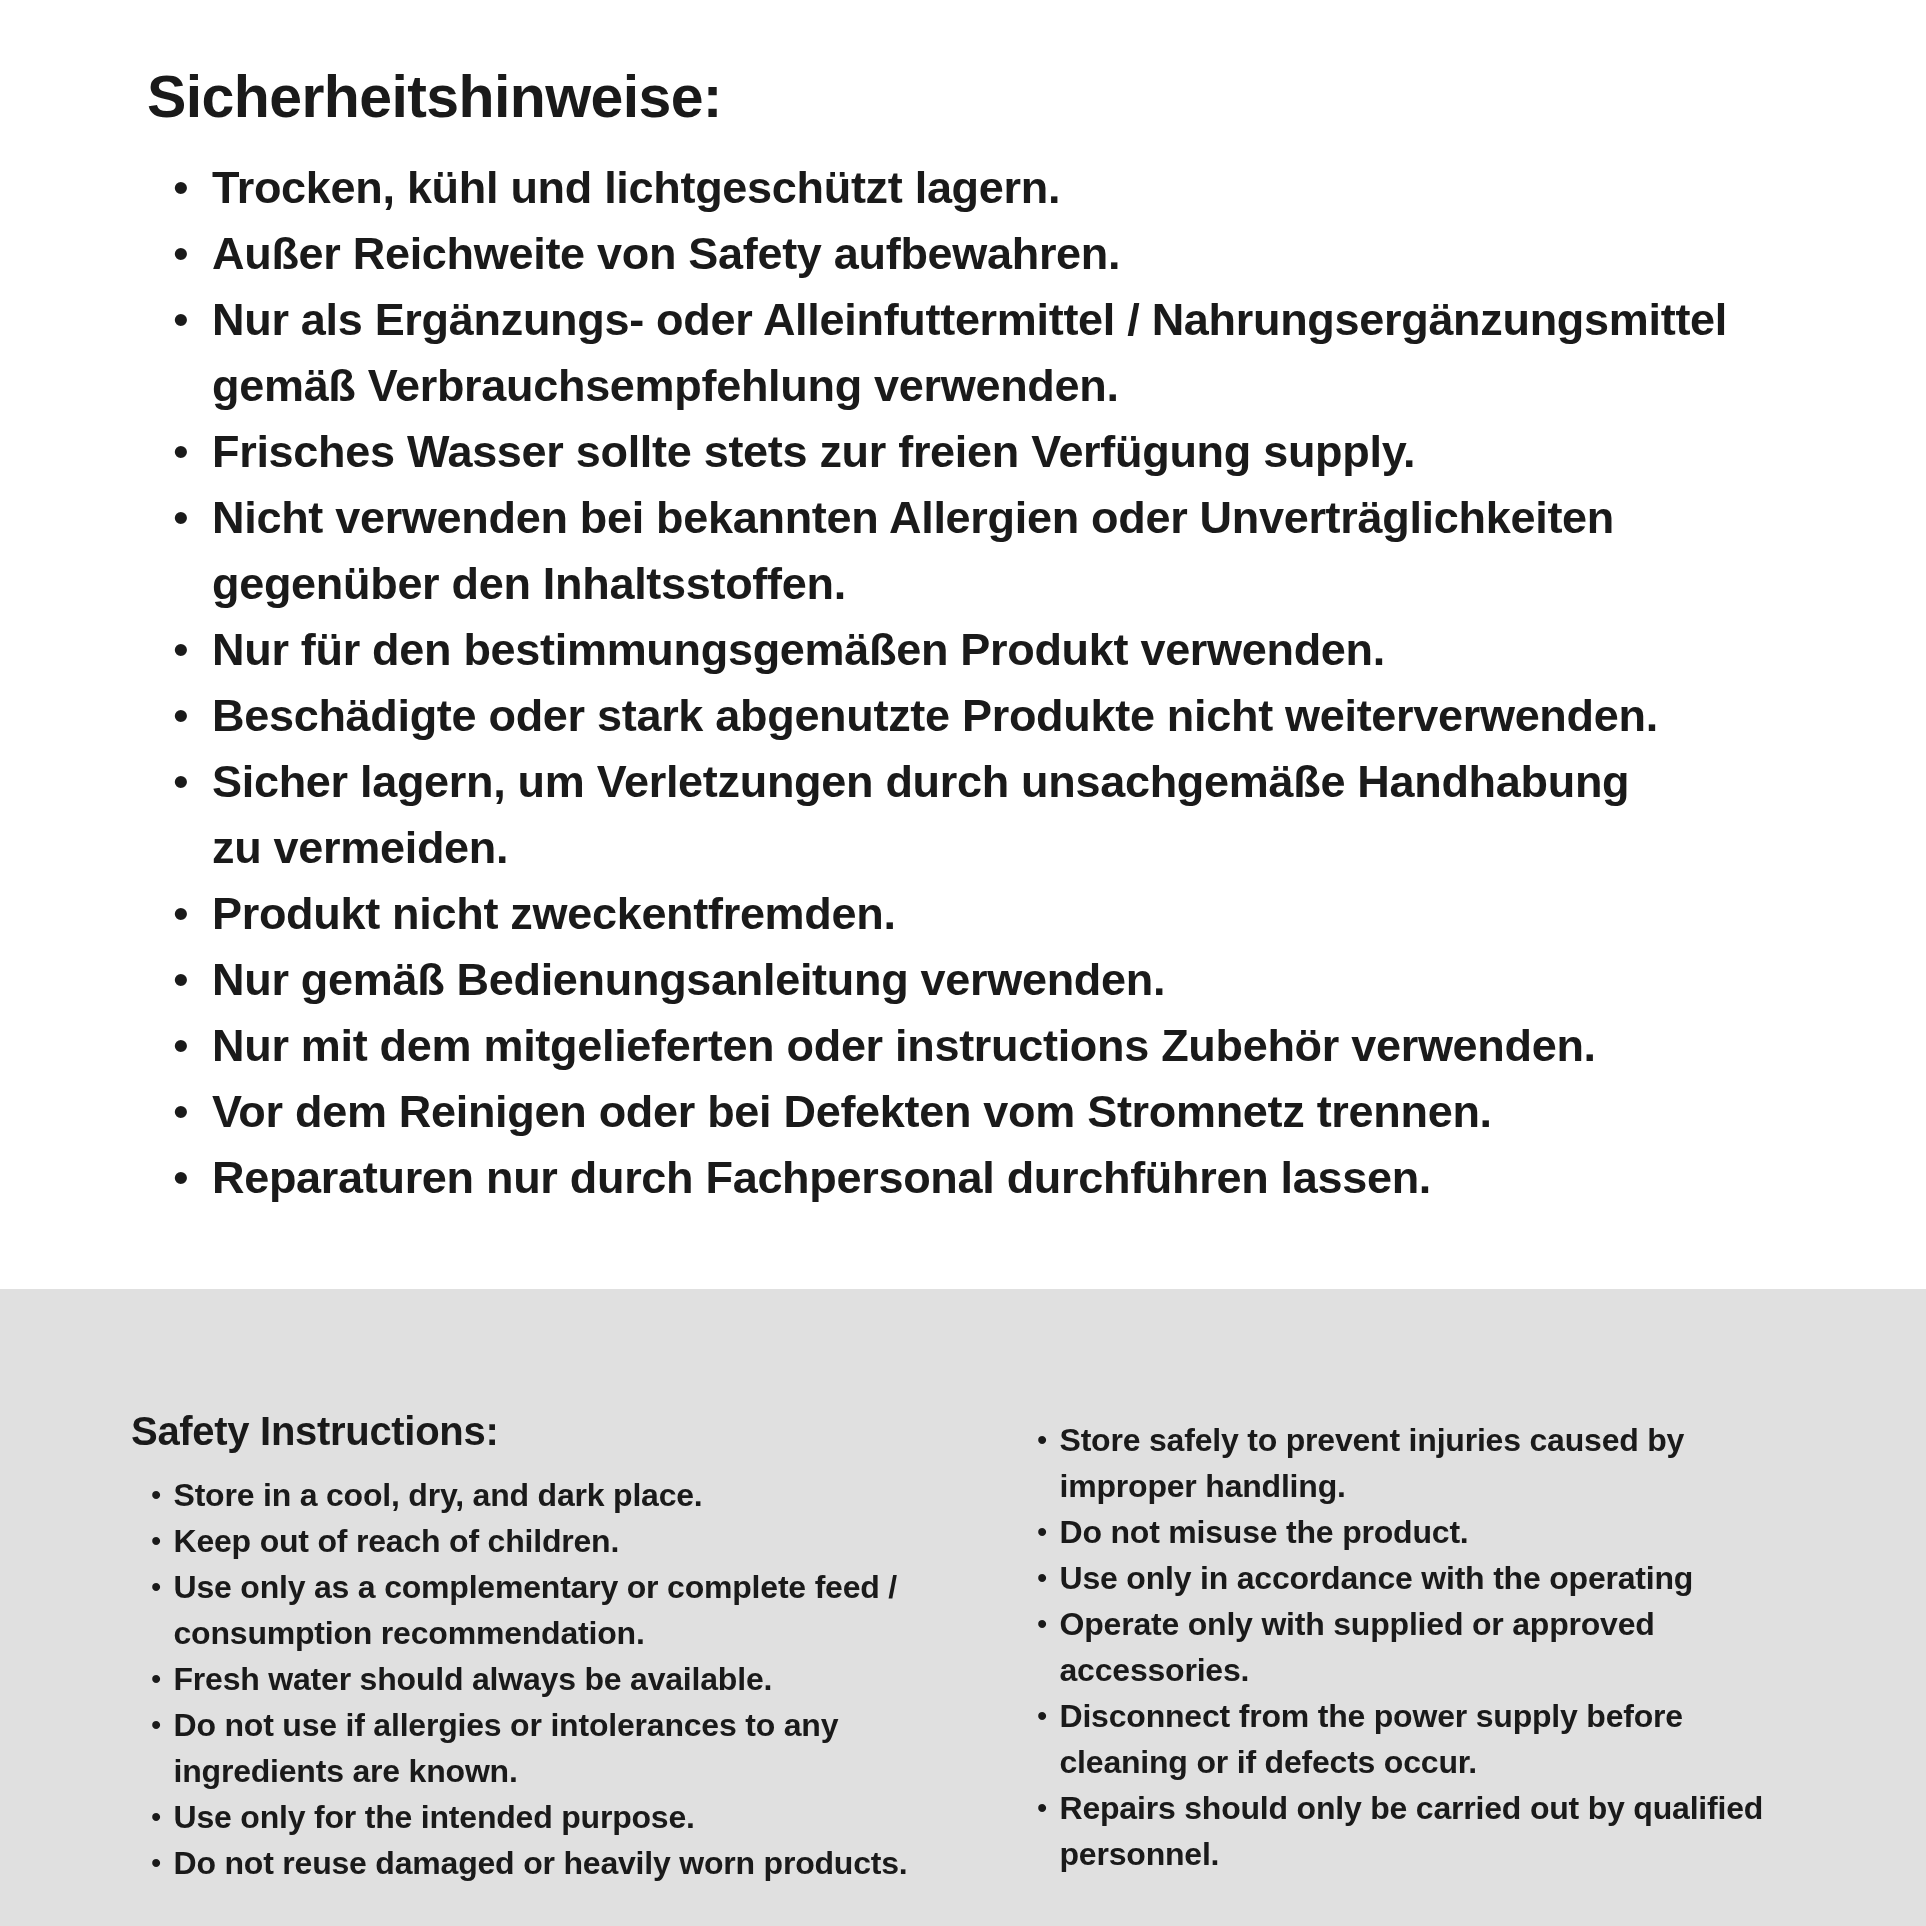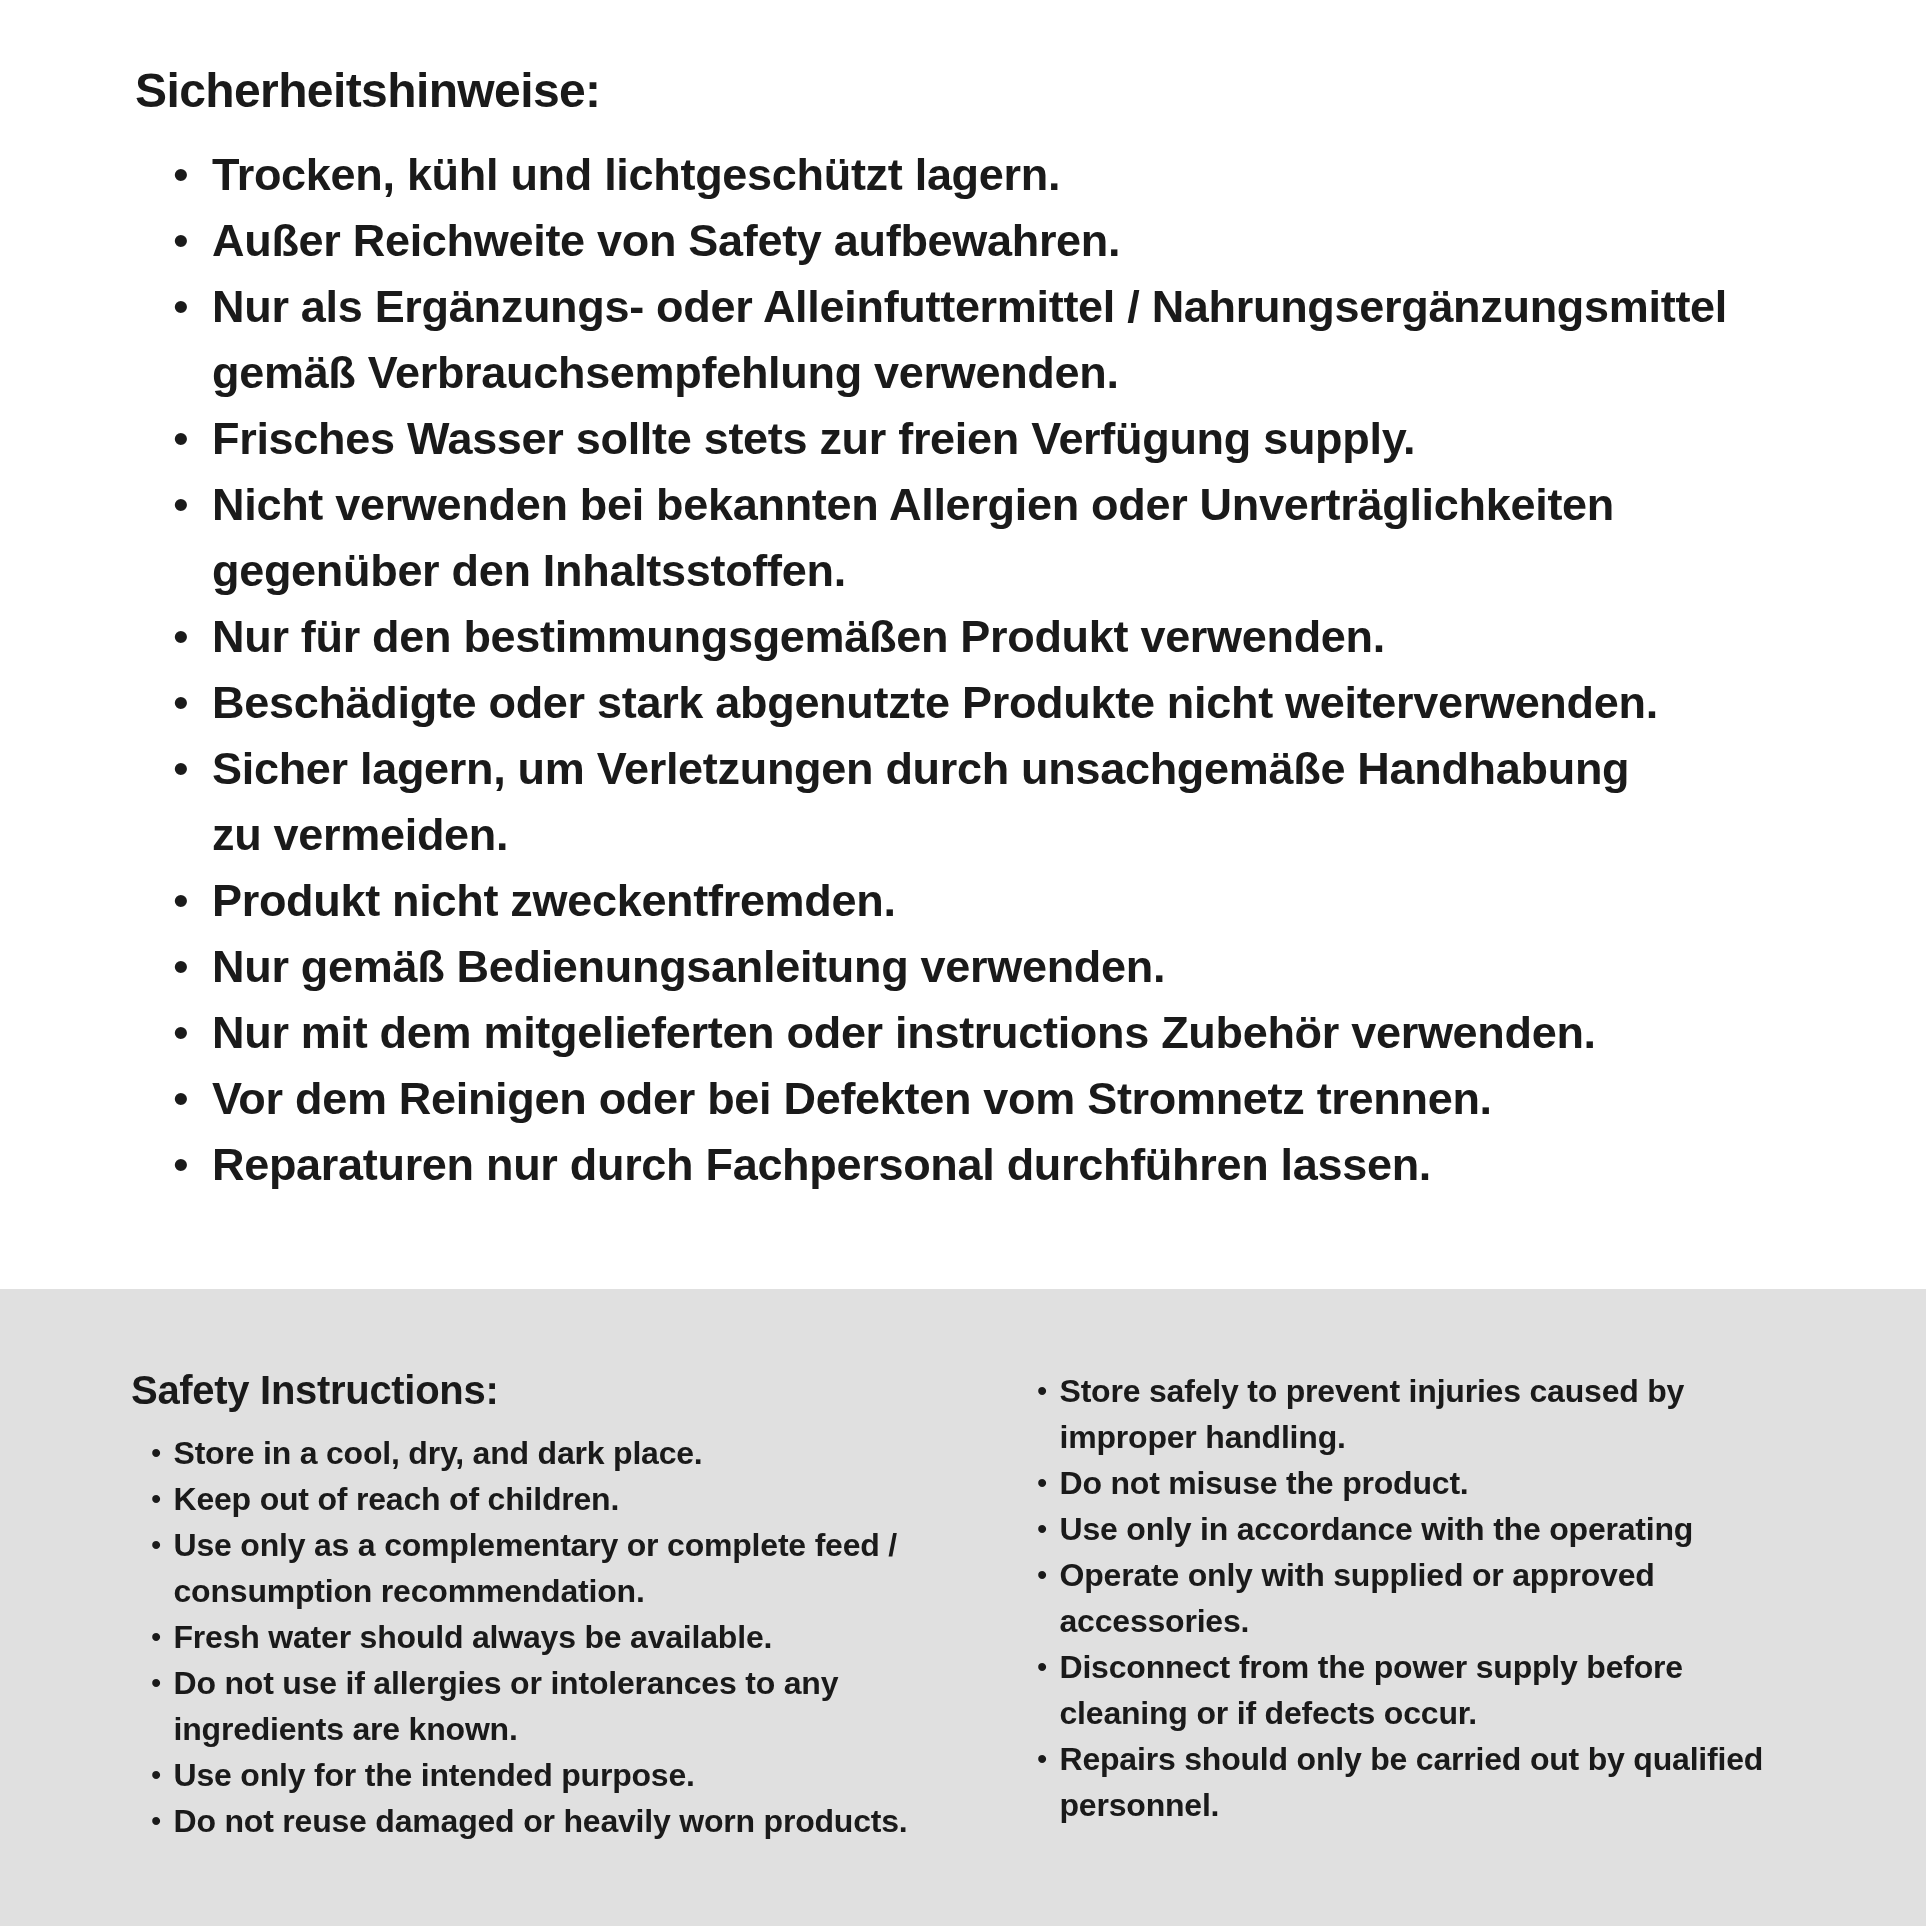--- a/index.html
+++ b/index.html
@@ -13,22 +13,22 @@
     overflow: hidden;
   }
   
   .de-section {
     position: absolute;
     top: 62px;
     left: 131px;
     right: 39px;
   }
   .de-title {
-    margin: 0 0 22px 4px;
-    font-size: 48px;
+    margin: 0 0 22px 16px;
+    font-size: 59px;
     line-height: 1.2;
     font-weight: 700;
     letter-spacing: -0.6px;
   }
   .de-list {
     list-style: none;
     margin: 0 0 0 42px;
     padding: 0;
     font-size: 45px;
     line-height: 66px;
@@ -45,20 +45,21 @@
   .en-section {
     position: absolute;
     left: 0;
     top: 1289px;
     width: 1926px;
     height: 638px;
     background: #e0e0e0;
     box-sizing: border-box;
     padding: 76px 58px 0 131px;
     display: flex;
+    align-items: center;
   }
   .en-col-left { flex: 0 0 906px; }
   .en-col-right { flex: 1 1 auto; padding-top: 2.6px; }
   .en-title {
     margin: 0 0 15.4px 0;
     font-size: 40px;
     line-height: 1.25;
     font-weight: 700;
     letter-spacing: -0.3px;
   }

